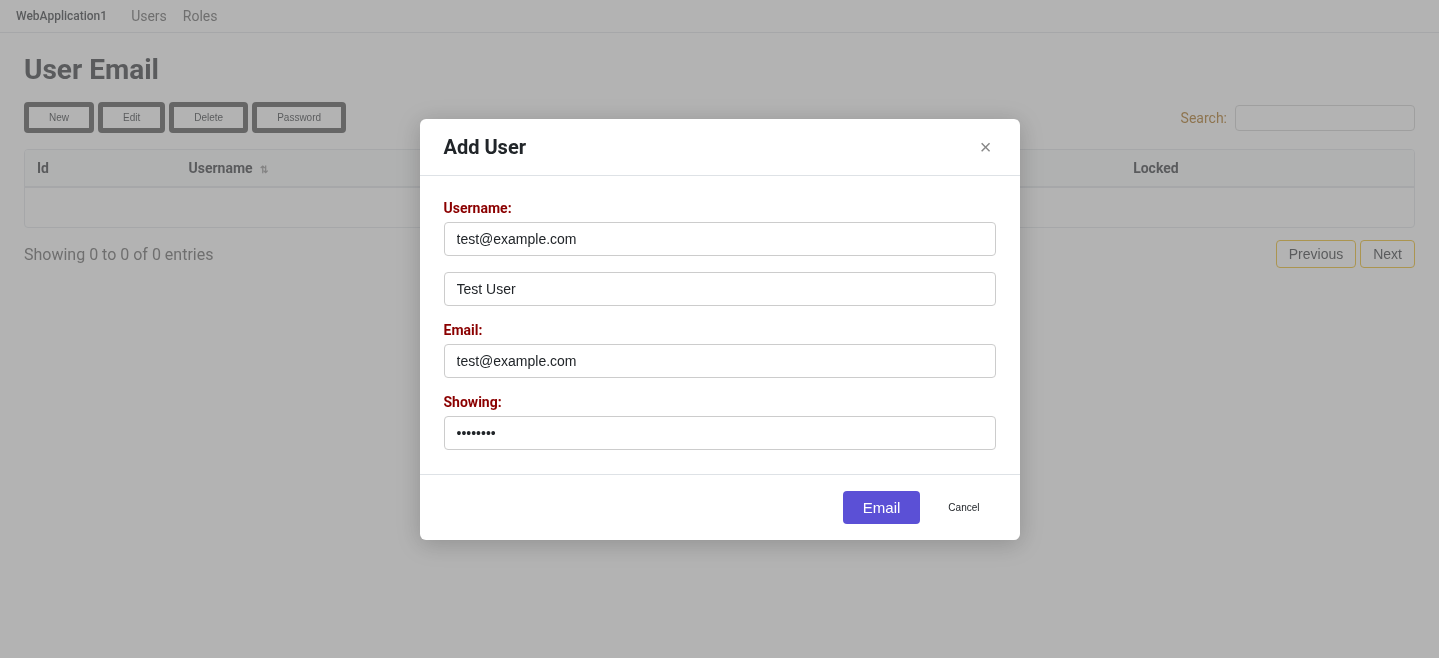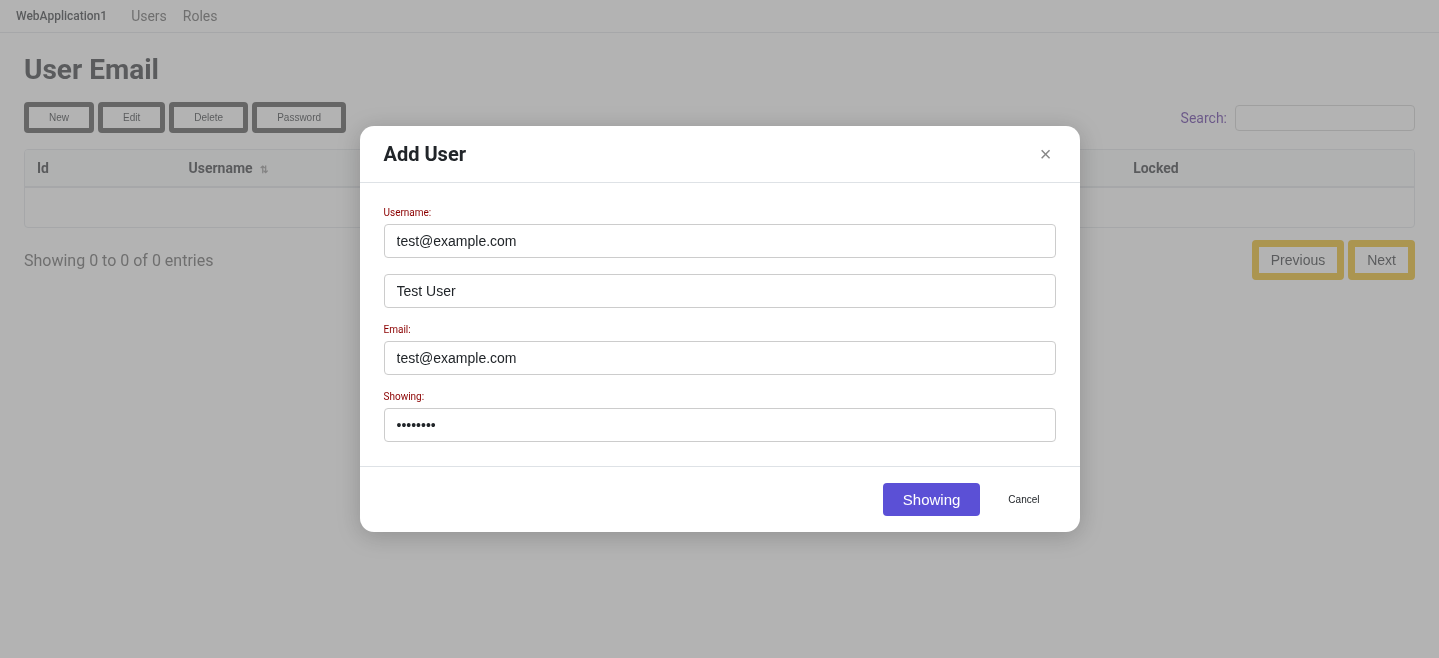--- a/index.html
+++ b/index.html
@@ -59,21 +59,21 @@
       font-size: 10px;
       color: #212529;
     }
 
     .search-area {
       margin-left: auto;
       display: flex;
       align-items: center;
       gap: 8px;
     }
-    .search-label { color: #4c1d95; margin-left: 8px; }
+    .search-label { color: #a16207; margin-left: 8px; }
     .search-input {
       border: 1px solid #ccc;
       border-radius: 4px;
       padding: 4px 8px;
       font-size: 14px;
       width: 180px;
     }
 
     
     .table-wrapper {
@@ -108,21 +108,21 @@
       align-items: center;
       margin-top: 12px;
     }
     .showing-text { color: #555; font-size: 16px; }
     .pagination {
       display: flex;
       gap: 4px;
     }
     .page-btn {
       padding: 5px 12px;
-      border: 7px solid #eab308;
+      border: 1px solid #eab308;
       background: #fff;
       border-radius: 4px;
       cursor: pointer;
       font-size: 14px;
       color: #212529;
     }
     .page-btn:disabled { color: #aaa; cursor: default; }
 
     
     .overlay {
@@ -131,22 +131,22 @@
       background: rgba(128,128,128,0.6);
       display: flex;
       align-items: center;
       justify-content: center;
       z-index: 1000;
     }
 
     
     .modal {
       background: #fff;
-      border-radius: 14px;
-      width: 720px;
+      border-radius: 6px;
+      width: 600px;
       max-width: 95vw;
       box-shadow: 0 4px 24px rgba(0,0,0,0.2);
       overflow: hidden;
     }
     .modal-header {
       display: flex;
       justify-content: space-between;
       align-items: center;
       padding: 16px 24px;
       border-bottom: 1px solid #dee2e6;
@@ -170,23 +170,23 @@
       display: flex;
       flex-direction: column;
       gap: 16px;
     }
     .form-group {
       display: flex;
       flex-direction: column;
       gap: 6px;
     }
     .form-label {
-      font-size: 10px;
+      font-size: 14px;
       color: #8b0000;
-      font-weight: 400;
+      font-weight: 700;
     }
     .form-input {
       border: 1px solid #ccc;
       border-radius: 4px;
       padding: 8px 12px;
       font-size: 14px;
       color: #212529;
       outline: none;
     }
 
@@ -312,17 +312,17 @@
         <input class="form-input" type="email" value="test@example.com" style="">
       </div>
 
       <div class="form-group">
         <label class="form-label">Showing:</label>
         <input class="form-input" type="password" value="12345678" style="">
       </div>
     </div>
 
     <div class="modal-footer">
-      <button class="btn-create">Showing</button>
+      <button class="btn-create">Email</button>
       <button class="btn-cancel">Cancel</button>
     </div>
   </div>
 </div>
 
 </body></html>

